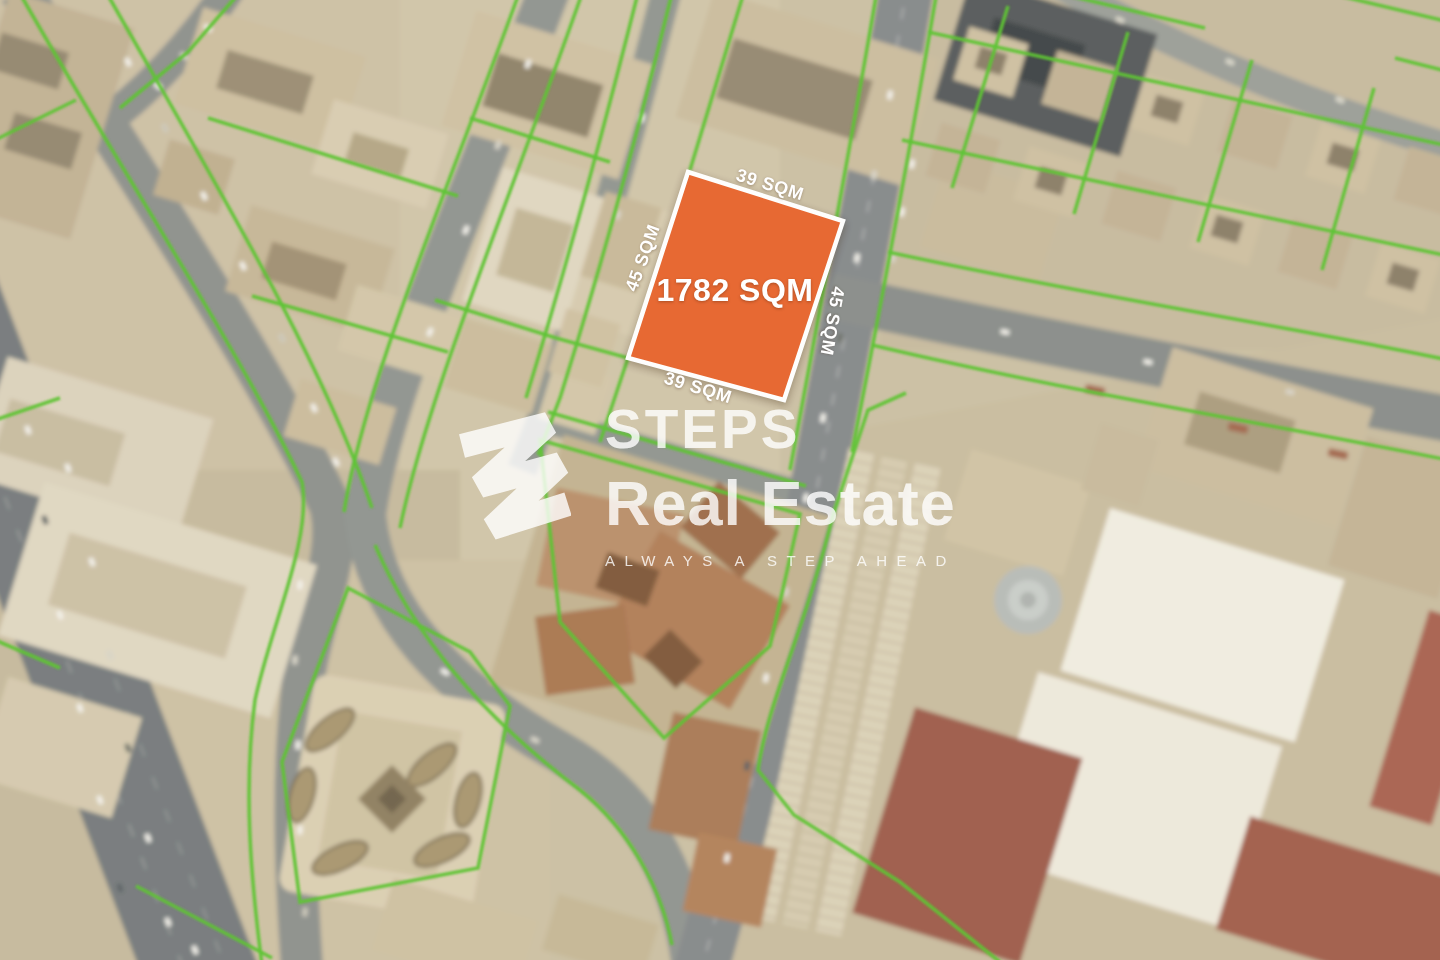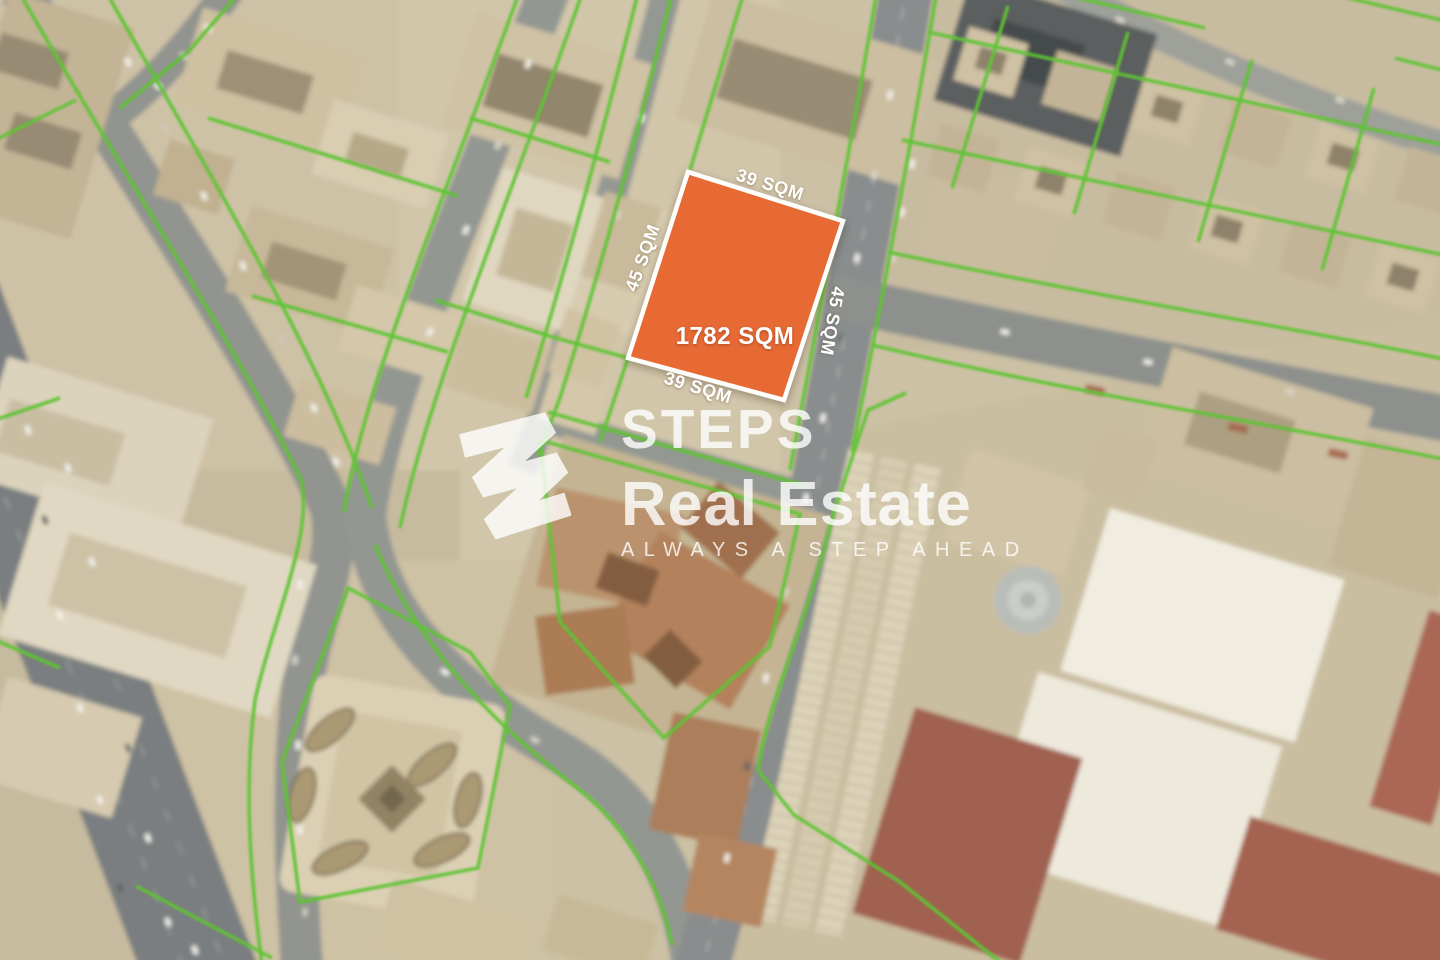--- a/index.html
+++ b/index.html
@@ -15,29 +15,29 @@
     stroke:var(--plot-stroke,#FFFFFF);
     stroke-width:4.5;stroke-linejoin:miter;
     filter:drop-shadow(0 3px 4px rgba(50,25,5,.35));
   }
   .haze{position:absolute;inset:0;background:rgba(240,235,222,.05);pointer-events:none;}
   .plot-label{
     position:absolute;color:var(--label-white,#fff);
     font-weight:700;font-size:18px;letter-spacing:.6px;white-space:nowrap;
     text-shadow:0 1px 3px rgba(60,30,10,.35);
   }
-  .plot-label.area{font-size:24px;font-weight:800;letter-spacing:.5px;margin-top:46px;}
+  .plot-label.area{font-size:32px;font-weight:800;letter-spacing:.5px;}
   .watermark{
-    position:absolute;left:456px;top:402px;display:flex;gap:50px;align-items:flex-start;
+    position:absolute;left:456px;top:402px;display:flex;gap:34px;align-items:flex-start;
     color:var(--watermark-white,#fff);opacity:.8;pointer-events:none;
   }
   .wm-logo{flex:0 0 auto;margin-top:6px;}
   .wm-line1{font-size:55px;font-weight:700;letter-spacing:3px;line-height:1;}
   .wm-line2{font-size:63px;font-weight:700;letter-spacing:1px;line-height:1.04;margin-top:14px;}
-  .wm-tagline{font-size:20px;font-weight:400;letter-spacing:9.5px;margin-top:1px;white-space:nowrap;}
+  .wm-tagline{font-size:15px;font-weight:400;letter-spacing:9.5px;margin-top:15px;white-space:nowrap;}
 </style>
 </head>
 <body>
 
 <div class="stage">
 
   <svg class="map-svg" viewBox="0 0 1440 960">
     <defs>
       <filter id="fphoto" x="-5%" y="-5%" width="110%" height="110%">
           <feGaussianBlur stdDeviation="2.3"></feGaussianBlur>

